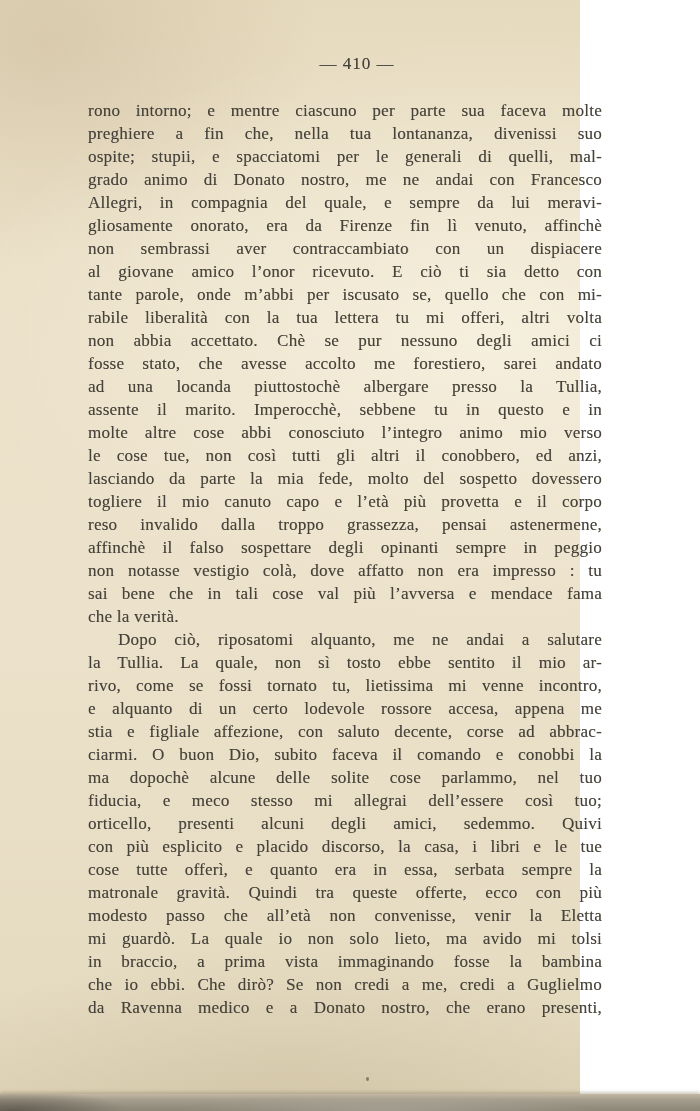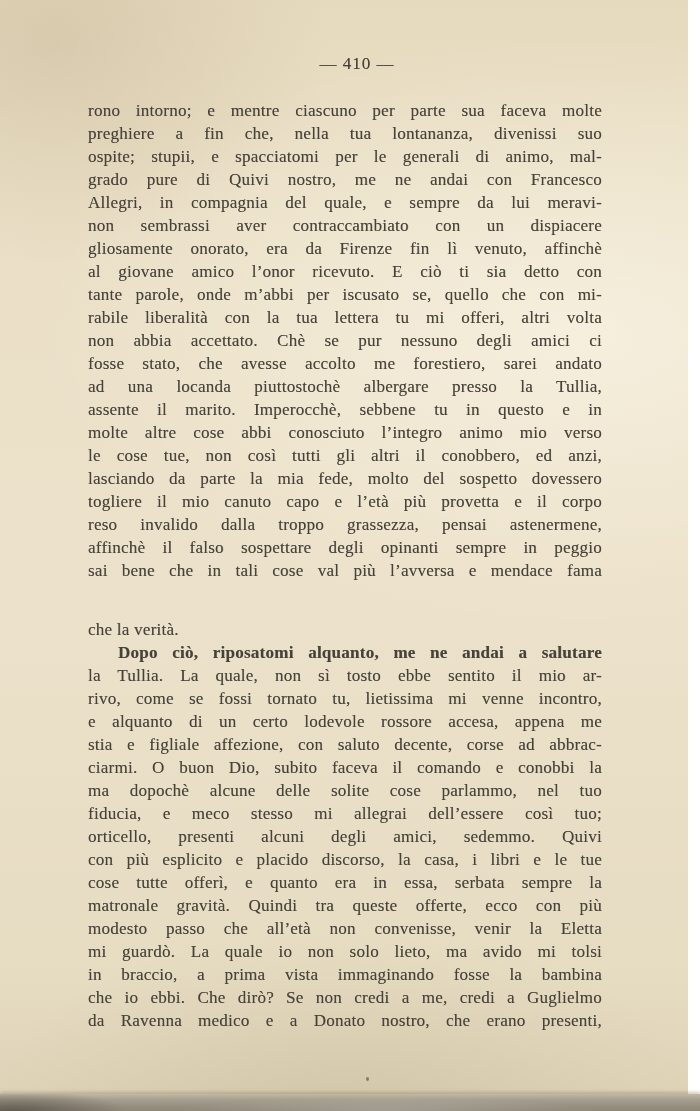--- a/index.html
+++ b/index.html
@@ -5,21 +5,21 @@
   html, body {
     margin: 0;
     padding: 0;
     width: 700px;
     height: 1111px;
     overflow: hidden;
     font-family: "Liberation Serif", "DejaVu Serif", serif;
   }
   .page {
     position: relative;
-    width: 688px;
+    width: 580px;
     height: 1111px;
     background-color: #e9dec4;
     background-image:
       radial-gradient(ellipse 900px 500px at 85% 30%, rgba(255,252,240,0.55), rgba(255,252,240,0) 60%),
       radial-gradient(ellipse 500px 400px at 8% 4%, rgba(150,125,90,0.18), rgba(150,125,90,0) 55%),
       radial-gradient(ellipse 600px 300px at 50% 100%, rgba(160,140,105,0.18), rgba(160,140,105,0) 60%),
       linear-gradient(180deg, #e6dabe 0%, #eadfc6 18%, #ece1ca 55%, #e6dcc2 88%, #ddd2b6 100%);
   }
   .page-number {
     position: absolute;
@@ -44,25 +44,23 @@
   }
   .line {
     height: 23px;
     line-height: 23px;
     text-align: justify;
     text-align-last: justify;
     white-space: nowrap;
   }
   .line.flush {
     text-align-last: left;
-    margin-top: 36px;
   }
   .line.indent {
     padding-left: 30px;
-    font-weight: bold;
   }
   .speck {
     position: absolute;
     left: 366px;
     top: 1077px;
     width: 3px;
     height: 4px;
     border-radius: 50%;
     background: #6f675a;
     opacity: 0.8;
@@ -82,38 +80,39 @@
 </style>
 </head>
 <body>
 
 <div class="page">
   <div class="page-number">— 410 —</div>
 
   <div class="text-block">
       <div class="line">rono intorno; e mentre ciascuno per parte sua faceva molte</div>
       <div class="line">preghiere a fin che, nella tua lontananza, divenissi suo</div>
-      <div class="line">ospite; stupii, e spacciatomi per le generali di animo, mal-</div>
-      <div class="line">grado pure di Quivi nostro, me ne andai con Francesco</div>
+      <div class="line">ospite; stupii, e spacciatomi per le generali di quelli, mal-</div>
+      <div class="line">grado animo di Donato nostro, me ne andai con Francesco</div>
       <div class="line">Allegri, in compagnia del quale, e sempre da lui meravi-</div>
+      <div class="line">gliosamente onorato, era da Firenze fin lì venuto, affinchè</div>
       <div class="line">non sembrassi aver contraccambiato con un dispiacere</div>
-      <div class="line">gliosamente onorato, era da Firenze fin lì venuto, affinchè</div>
       <div class="line">al giovane amico l’onor ricevuto. E ciò ti sia detto con</div>
       <div class="line">tante parole, onde m’abbi per iscusato se, quello che con mi-</div>
       <div class="line">rabile liberalità con la tua lettera tu mi offeri, altri volta</div>
       <div class="line">non abbia accettato. Chè se pur nessuno degli amici ci</div>
       <div class="line">fosse stato, che avesse accolto me forestiero, sarei andato</div>
       <div class="line">ad una locanda piuttostochè albergare presso la Tullia,</div>
       <div class="line">assente il marito. Imperocchè, sebbene tu in questo e in</div>
       <div class="line">molte altre cose abbi conosciuto l’integro animo mio verso</div>
       <div class="line">le cose tue, non così tutti gli altri il conobbero, ed anzi,</div>
       <div class="line">lasciando da parte la mia fede, molto del sospetto dovessero</div>
       <div class="line">togliere il mio canuto capo e l’età più provetta e il corpo</div>
       <div class="line">reso invalido dalla troppo grassezza, pensai astenermene,</div>
       <div class="line">affinchè il falso sospettare degli opinanti sempre in peggio</div>
+      <div class="line">non notasse vestigio colà, dove affatto non era impresso : tu</div>
       <div class="line">sai bene che in tali cose val più l’avversa e mendace fama</div>
       <div class="line flush">che la verità.</div>
       <div class="line indent">Dopo ciò, riposatomi alquanto, me ne andai a salutare</div>
       <div class="line">la Tullia. La quale, non sì tosto ebbe sentito il mio ar-</div>
       <div class="line">rivo, come se fossi tornato tu, lietissima mi venne incontro,</div>
       <div class="line">e alquanto di un certo lodevole rossore accesa, appena me</div>
       <div class="line">stia e figliale affezione, con saluto decente, corse ad abbrac-</div>
       <div class="line">ciarmi. O buon Dio, subito faceva il comando e conobbi la</div>
       <div class="line">ma dopochè alcune delle solite cose parlammo, nel tuo</div>
       <div class="line">fiducia, e meco stesso mi allegrai dell’essere così tuo;</div>

